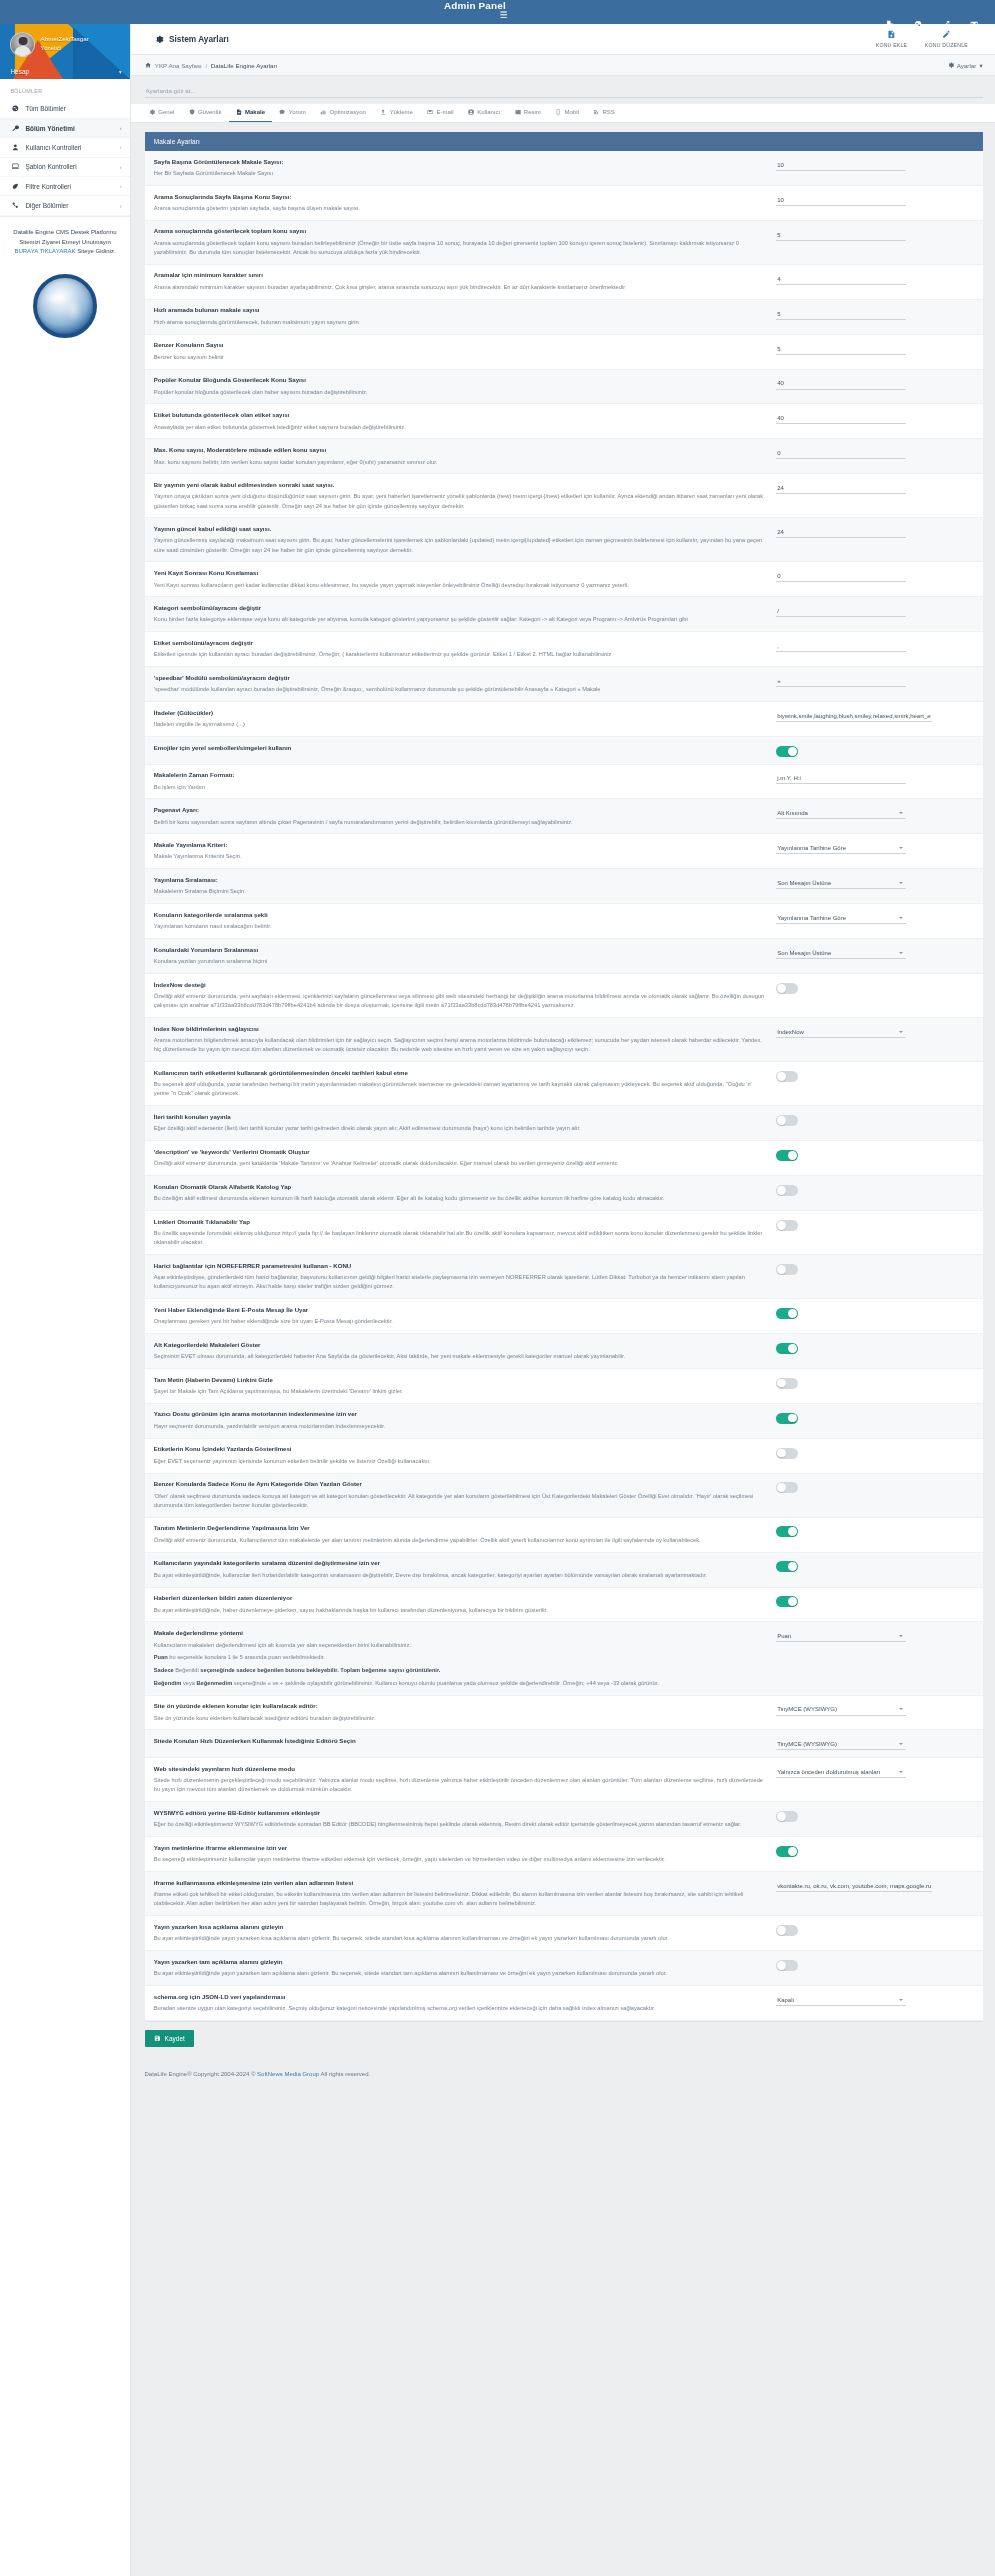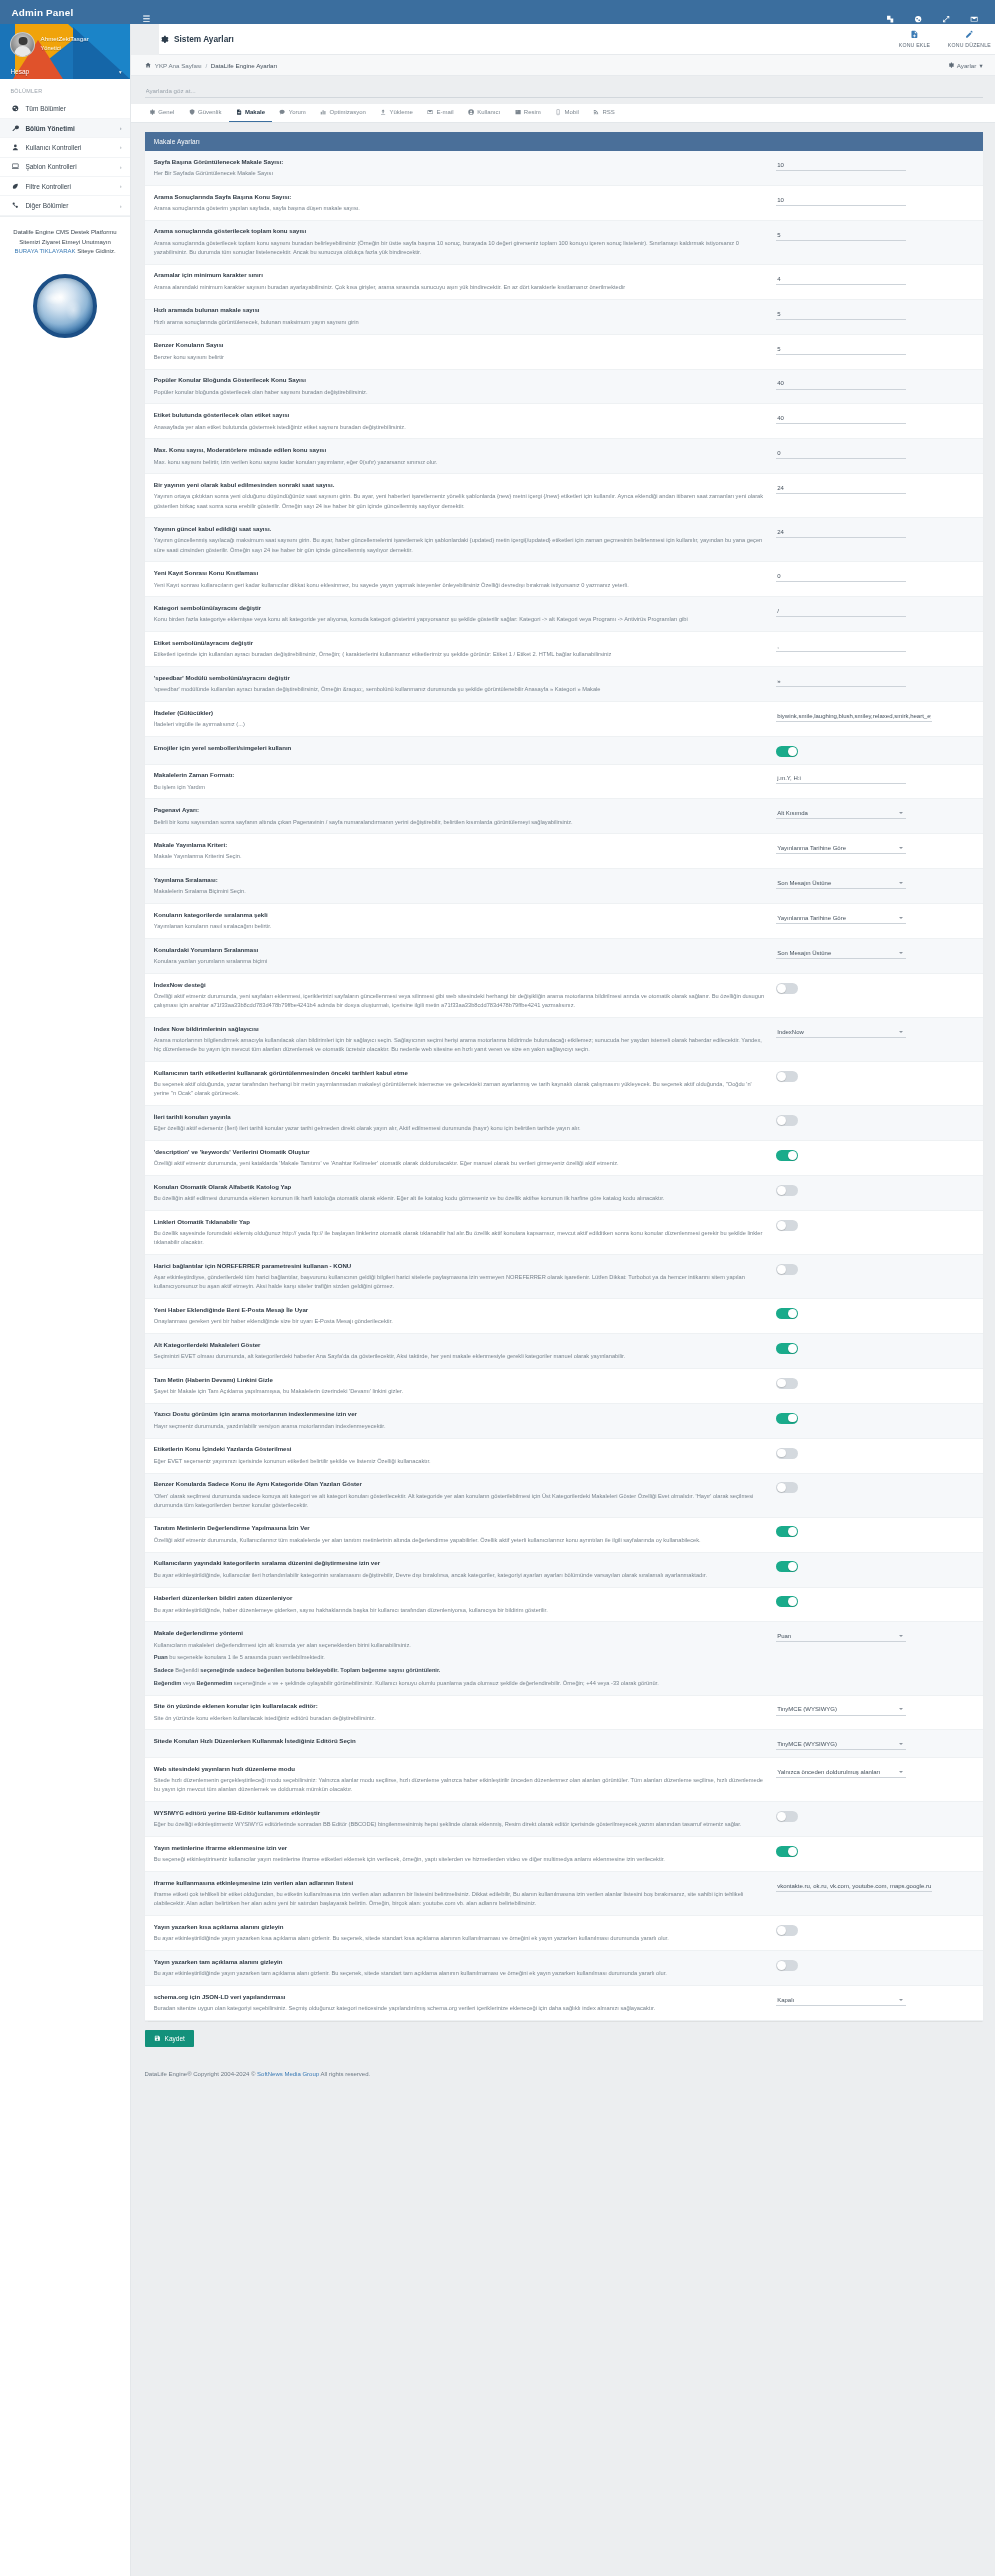--- a/index.html
+++ b/index.html
@@ -7,23 +7,23 @@
   html, body {
     width: 996px;
     background: #eceef0;
     font-family: "Liberation Sans", sans-serif;
     -webkit-font-smoothing: antialiased;
   }
   body { font-size: 6.7px; color: #2f3a45; }
 
   
   .topbar {
-    display: flex; align-items: flex-end;
+    display: flex; align-items: center;
     height: 24px; background: #3b6e9e;
-    position: relative; z-index: 30;
+    position: relative; z-index: 30; flex-direction: column;
   }
   .brand {
     width: 131px; height: 24px;
     display: flex; align-items: center; padding-left: 11.4px;
     color: #fff; font-size: 9.9px; font-weight: 700; letter-spacing: 0.2px;
     background: #3b6e9e;
   }
   .hamburger {
     margin-left: 11.4px; color: #fff; font-size: 8.8px; line-height: 1;
     cursor: pointer; user-select: none;
@@ -114,21 +114,21 @@
     background:
       radial-gradient(ellipse 15.6px 9.3px at 30% 35%, rgba(255,255,255,.7), transparent 70%),
       radial-gradient(ellipse 11.4px 15.6px at 68% 60%, rgba(255,255,255,.45), transparent 70%);
   }
 
   
   .main { flex: 1; min-width: 0; background: #eceef0; }
 
   .page-head {
     background: #fff; height: 31px; display: flex; align-items: center;
-    padding: 0 1px; border-bottom: 0.5px solid #e7eaed; margin-left: 28px;
+    padding: 0 24px; border-bottom: 0.5px solid #e7eaed;
   }
   .page-head .gear { margin-right: 5.2px; display: inline-flex; }
   .page-head .gear svg { width: 8.8px; height: 8.8px; fill: #2b3b4a; }
   .page-title { font-size: 8.3px; font-weight: 700; color: #2b3b4a; }
   .page-head-right { margin-left: auto; display: flex; gap: 17.6px; padding-right: 4.1px; }
   .head-act { display: flex; flex-direction: column; align-items: center; gap: 2.6px; cursor: pointer; }
   .head-act svg { width: 8.8px; height: 8.8px; fill: #3b7bb5; }
   .head-act span { font-size: 5.2px; color: #5a6774; letter-spacing: 0.2px; }
 
   .crumbbar {

